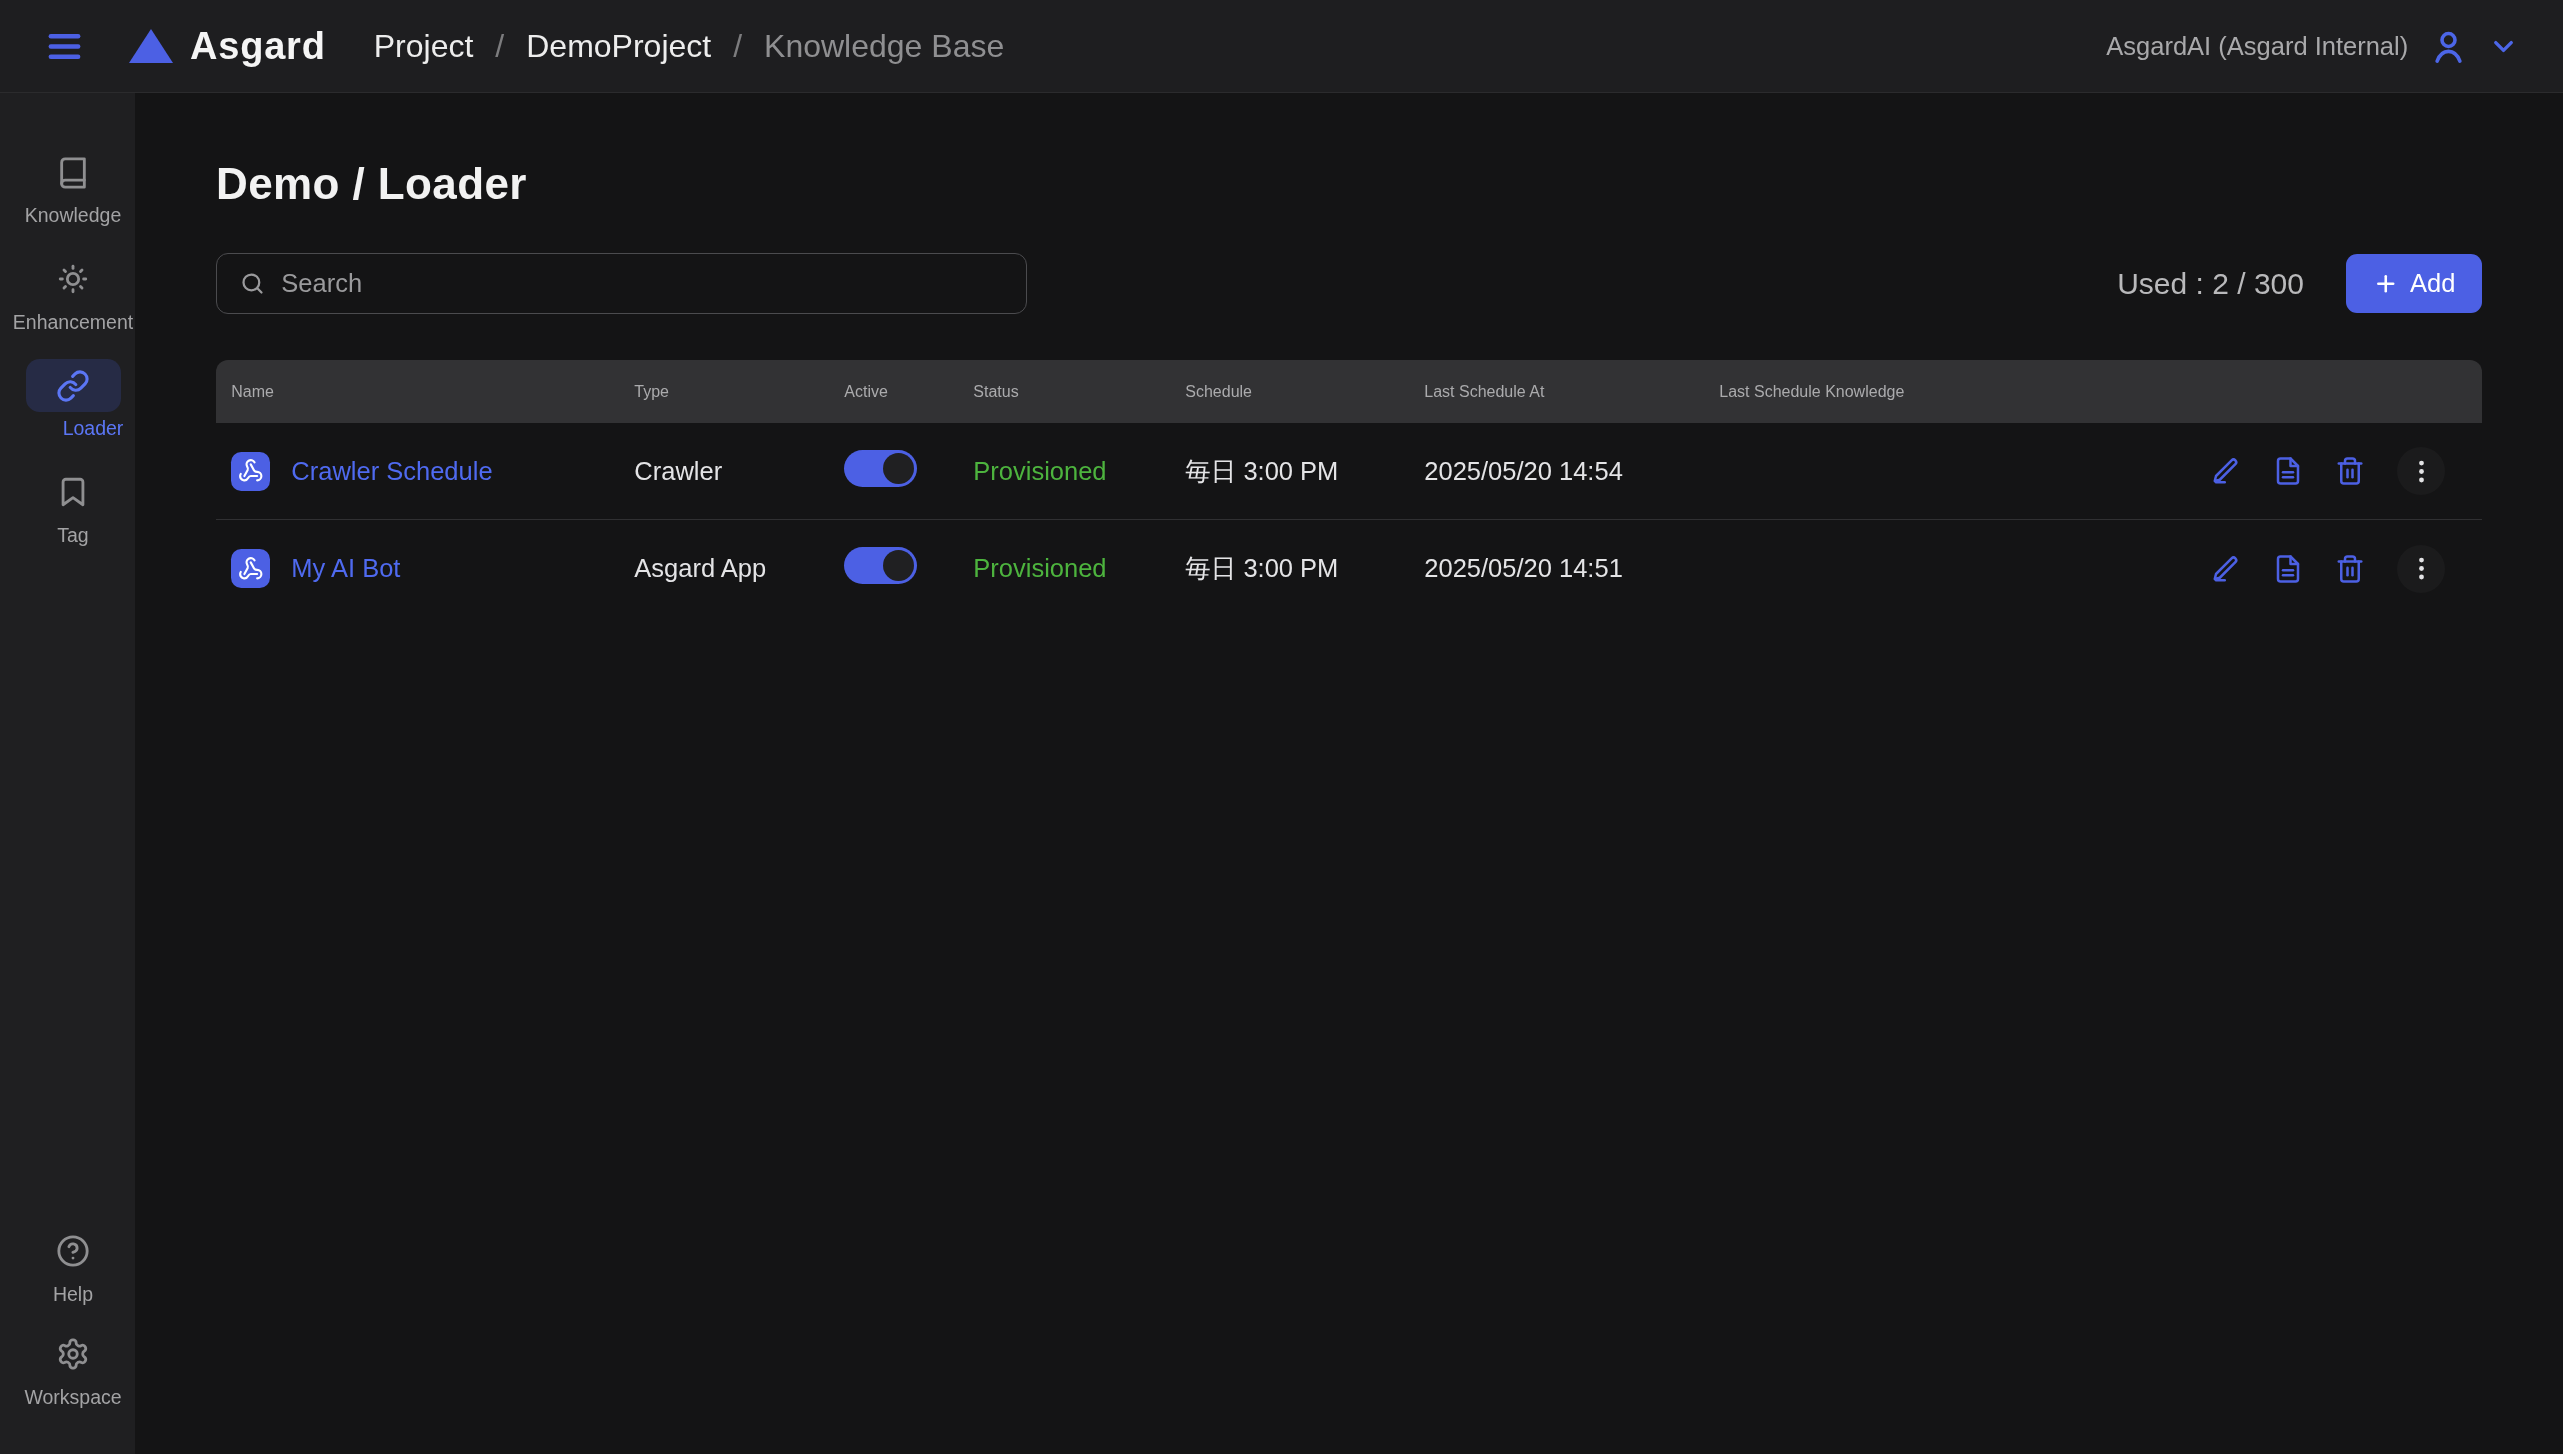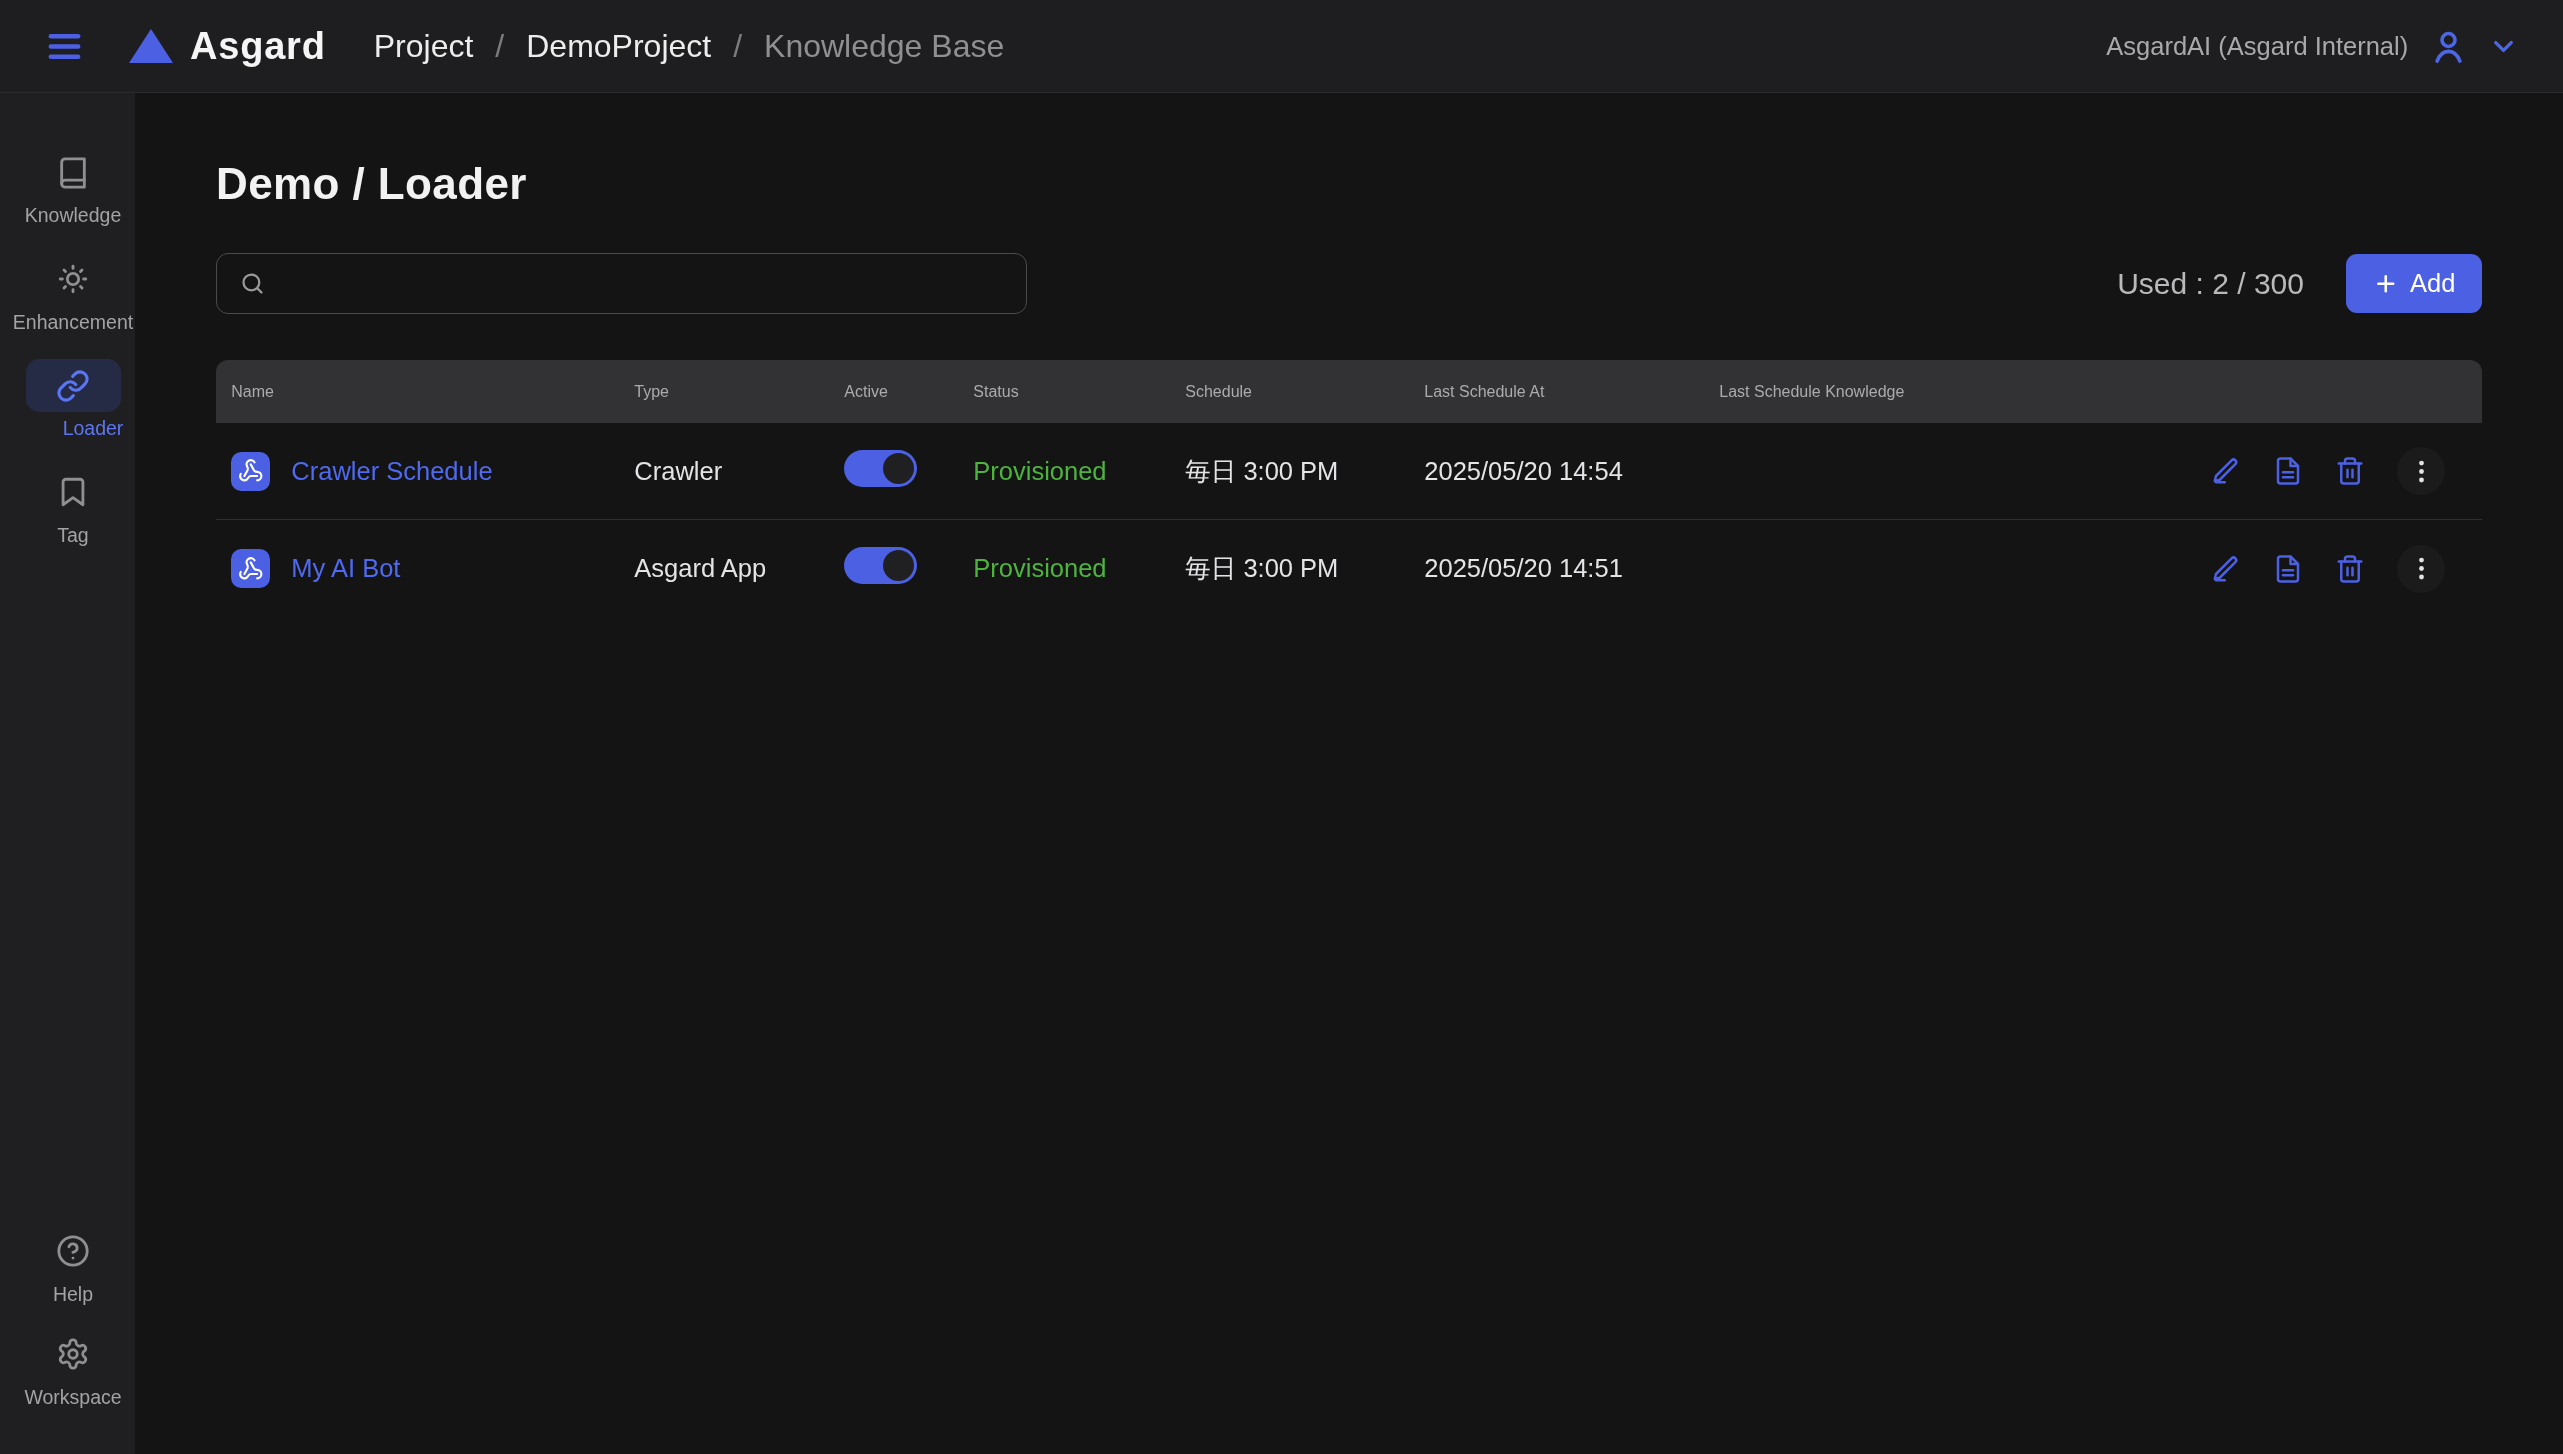--- a/index.html
+++ b/index.html
@@ -217,20 +217,21 @@
 <main class="main">
   <div class="content">
     <h1 class="page-title">Demo / Loader</h1>
 
     <div class="controls">
       <div class="searchbox">
         <svg class="search-icon" viewBox="0 0 24 24" fill="none" stroke="currentColor" stroke-width="2" stroke-linecap="round">
             <circle cx="11" cy="11" r="7"></circle>
             <path d="m20 20-3.5-3.5"></path>
           </svg>
+        <input type="text" placeholder="Search" style="">
       </div>
       <span class="usage">Used : 2 / 300</span>
       <button class="add-btn">
         <svg class="plus-icon" viewBox="0 0 24 24" fill="none" stroke="currentColor" stroke-width="2.4" stroke-linecap="round">
             <path d="M5 12h14"></path>
             <path d="M12 5v14"></path>
           </svg>
         <span>Add</span>
       </button>
     </div>

